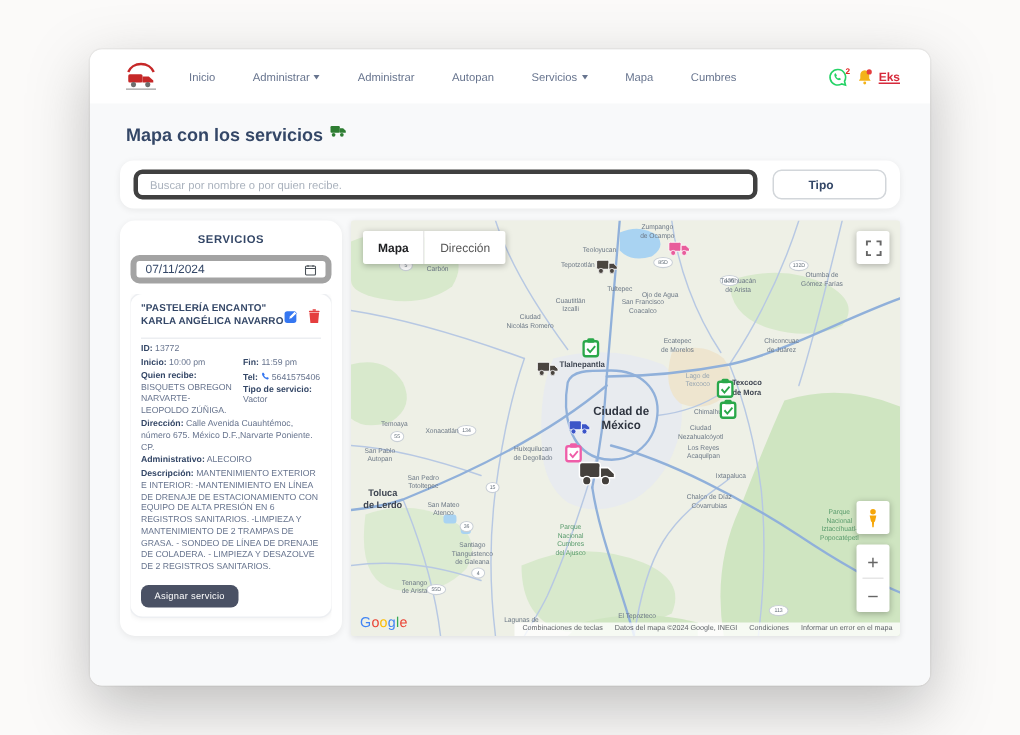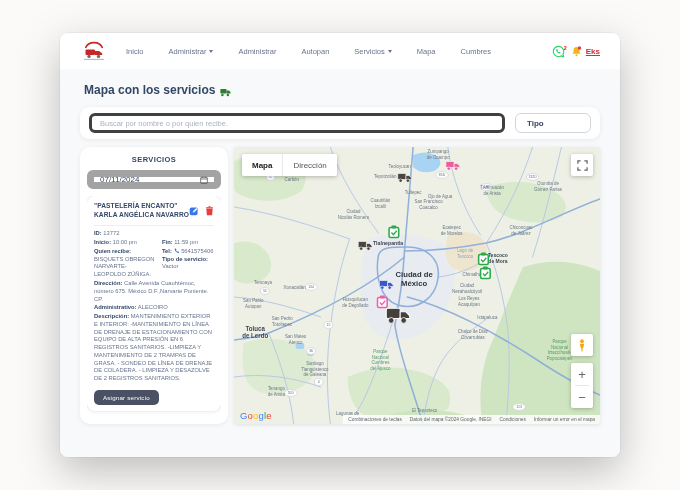--- a/index.html
+++ b/index.html
@@ -12,34 +12,34 @@
   .logo{width:24px;height:24px;margin-left:6px;flex:0 0 auto;}
   .nav-items{display:flex;align-items:center;gap:25px;margin-left:20px;flex:1;}
   .nav-item{font-size:7.5px;color:#67748e;cursor:pointer;display:flex;align-items:center;white-space:nowrap;}
   .caret{width:0;height:0;border-left:2.5px solid transparent;border-right:2.5px solid transparent;
     border-top:3px solid #67748e;margin-left:3px;display:inline-block;}
   .nav-right{display:flex;align-items:center;gap:3px;margin-right:4px;}
   .badge-sup{color:#e02424;font-size:5.5px;font-weight:bold;vertical-align:super;margin-left:-1px;}
   .user-link{color:#d6293a;font-size:8px;font-weight:bold;text-decoration:underline;cursor:pointer;}
   
   .app-body{background:#f8f9fa;height:388px;padding:10px 20px 0 20px;}
-  .page-title{font-size:12px;font-weight:600;color:#344767;display:flex;align-items:flex-end;gap:5px;margin:4px 0 10px 4px;}
+  .page-title{font-size:12px;font-weight:600;color:#344767;display:flex;align-items:flex-start;gap:5px;margin:4px 0 10px 4px;}
   .filter-card{background:#fff;border-radius:9px;box-shadow:0 1px 5px rgba(0,0,0,.07);
     padding:6px 9px;display:flex;gap:10px;align-items:center;}
   .search-input{flex:1;height:20px;border:3px solid #404040;border-radius:6px;padding:0 8px;
     font-size:7.5px;color:#495057;font-family:"Liberation Sans",sans-serif;outline:none;background:#fff;}
   .search-input::placeholder{color:#aab2bd;}
   .tipo-box{width:76px;height:20px;border:1px solid #d2d6da;border-radius:6px;background:#fff;
-    display:flex;align-items:center;padding:0 11px;font-size:8px;font-weight:bold;color:#344767;cursor:pointer;}
+    display:flex;align-items:center;padding:0 23px;font-size:8px;font-weight:bold;color:#344767;cursor:pointer;}
   
   .main-row{display:flex;gap:6px;margin-top:8px;align-items:flex-start;}
   .sidebar{width:148px;height:277px;background:#fff;border-radius:10px;box-shadow:0 1px 5px rgba(0,0,0,.07);
     padding:7px;display:flex;flex-direction:column;overflow:hidden;flex:0 0 auto;}
   .sidebar-header{text-align:center;font-size:7.5px;font-weight:600;color:#344767;letter-spacing:.4px;margin:1px 0 6px;}
-  .date-input{height:19px;border:7px solid #a3a3a3;border-radius:6px;display:flex;align-items:center;
+  .date-input{height:19px;border:4px solid #a3a3a3;border-radius:6px;display:flex;align-items:center;
     justify-content:space-between;padding:0 6px;font-size:8px;color:#344767;cursor:pointer;background:#fff;gap:14px;}
   .service-list{margin-top:7px;display:flex;flex-direction:column;gap:8px;overflow:hidden;flex:1;}
   .service-card{background:#fff;border-radius:8px;box-shadow:0 0 0 1px #edeff2,0 1px 4px rgba(0,0,0,.08);padding:6px 7px;flex:0 0 auto;}
   .sc-head{display:flex;align-items:flex-start;}
   .sc-titles{flex:1;font-size:6.6px;font-weight:bold;color:#344767;line-height:1.32;letter-spacing:.1px;}
   .sc-icons{display:flex;gap:6px;align-items:center;padding-top:4px;}
   .sc-divider{border-top:1px solid #eceef1;margin:6px 0 4px;}
   .details{font-size:5.8px;line-height:1.34;color:#67748e;}
   .details b{color:#344767;font-weight:bold;}
   .drow{margin-bottom:1px;}

